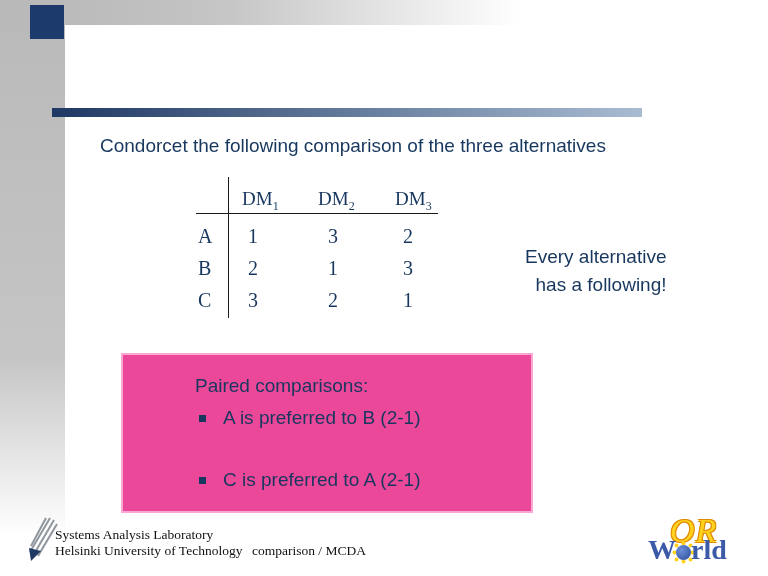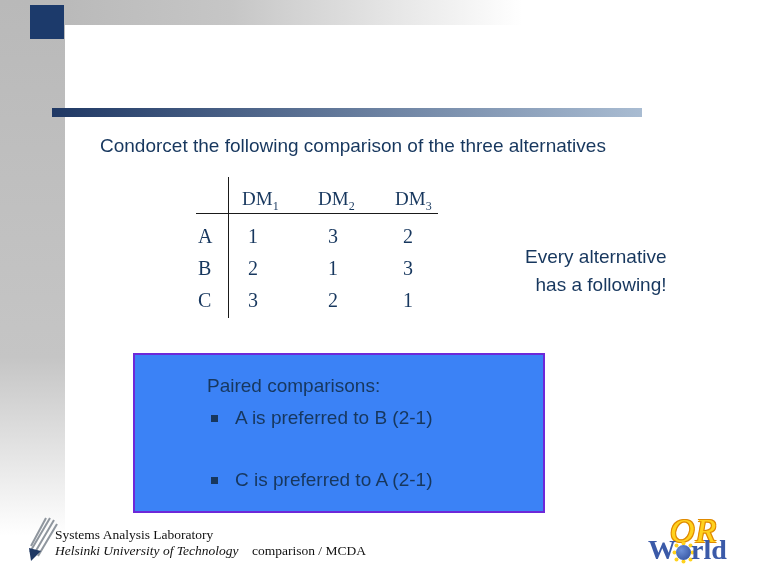--- a/index.html
+++ b/index.html
@@ -34,33 +34,33 @@
   .trow{position:absolute;left:0;width:768px;height:24px;}
   .r0{top:225px;} .r1{top:257px;} .r2{top:289px;}
   .trow span{position:absolute;font-size:20px;}
   .c0{left:198px;} .c1{left:248px;} .c2{left:328px;} .c3{left:403px;}
 
   
   .callout{position:absolute;left:525px;top:243px;font-size:19px;line-height:28px;
            color:var(--navy,#17375e);text-align:right;}
 
   
-  .pc-box{position:absolute;left:133px;top:353px;width:408px;height:156px;
-          border:2px solid #6d28d9;background:#3b82f6;}
+  .pc-box{position:absolute;left:121px;top:353px;width:408px;height:156px;
+          border:2px solid #f9a8d4;background:#ec4899;}
   .pc-head{position:absolute;left:72px;top:20px;font-size:19px;color:var(--navy,#17375e);}
   .pc-item{position:absolute;left:76px;display:flex;align-items:center;
            font-size:19px;color:var(--navy,#17375e);}
   .pc-i0{top:52px;} .pc-i1{top:83px;} .pc-i2{top:114px;}
   .sq-bullet{width:7px;height:7px;background:var(--navy,#17375e);margin-right:17px;flex:none;}
 
   
   .sal-logo{position:absolute;left:28px;top:516px;width:30px;height:46px;}
   .foot{position:absolute;font-family:"Liberation Serif",serif;font-size:13.5px;color:#111;}
   .f1{left:55px;top:527px;}
-  .f2{left:55px;top:543px;font-style:italic;}
+  .f2{left:55px;top:543px;}
   .f3{left:252px;top:543px;}
 
   
   .orworld{position:absolute;left:648px;top:514px;width:118px;height:58px;}
   .or-txt{position:absolute;left:22px;top:-2px;font-family:"Liberation Serif",serif;
           font-style:italic;font-weight:normal;font-size:34px;letter-spacing:1px;
           color:var(--or-yellow,#ffd21e);
           text-shadow:1px 1px 0 var(--or-outline,#e08a00),-1px -1px 0 var(--or-outline,#e08a00),
                       1px -1px 0 var(--or-outline,#e08a00),-1px 1px 0 var(--or-outline,#e08a00);}
   .world-txt{position:absolute;left:0;top:20px;font-family:"Liberation Serif",serif;

